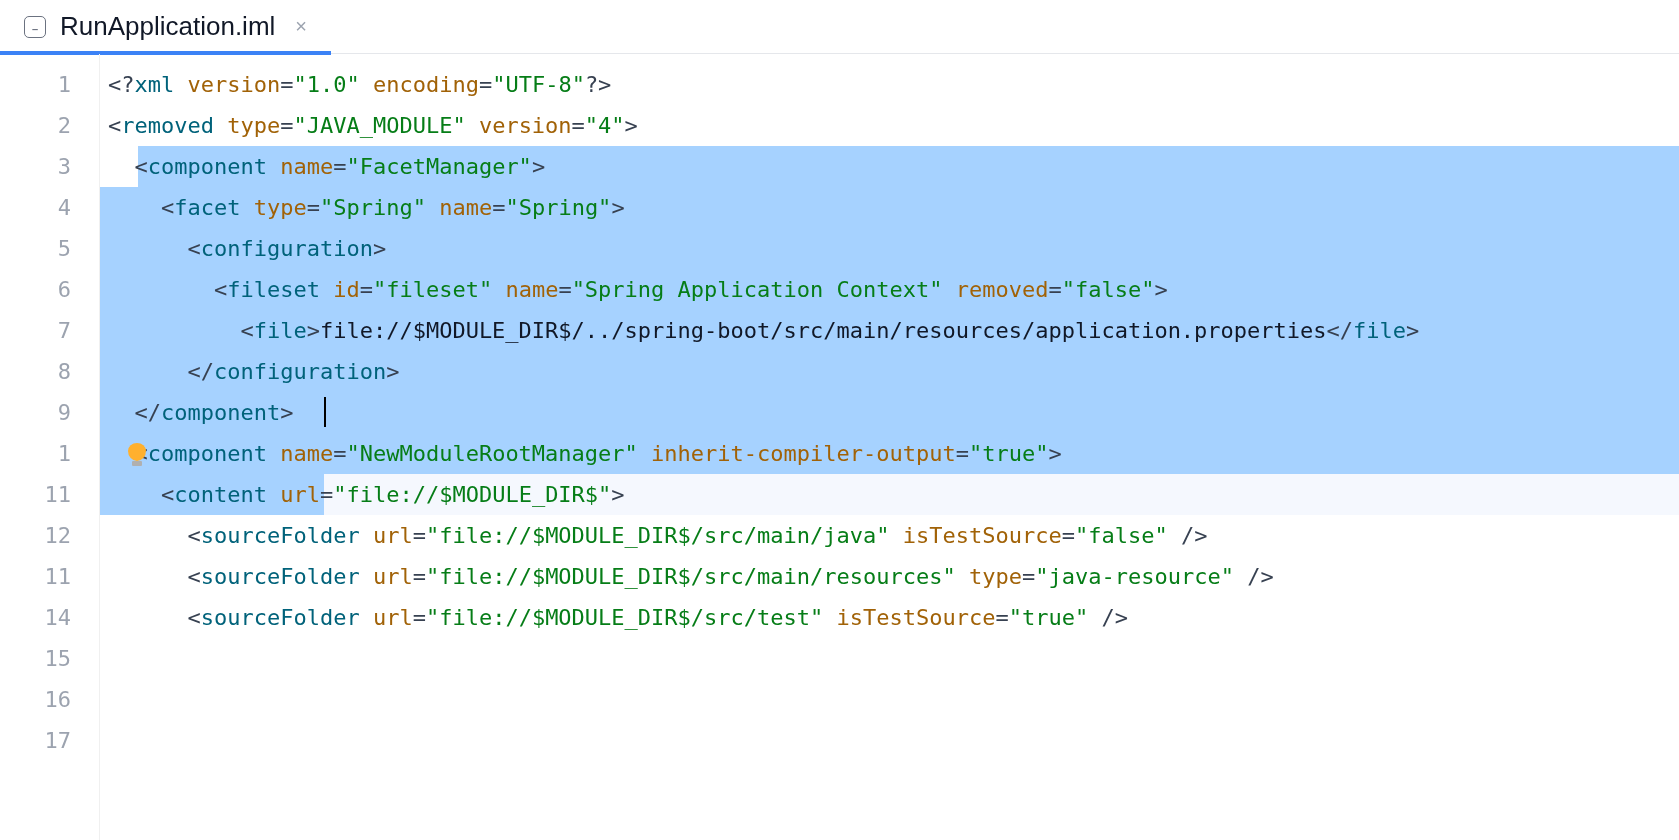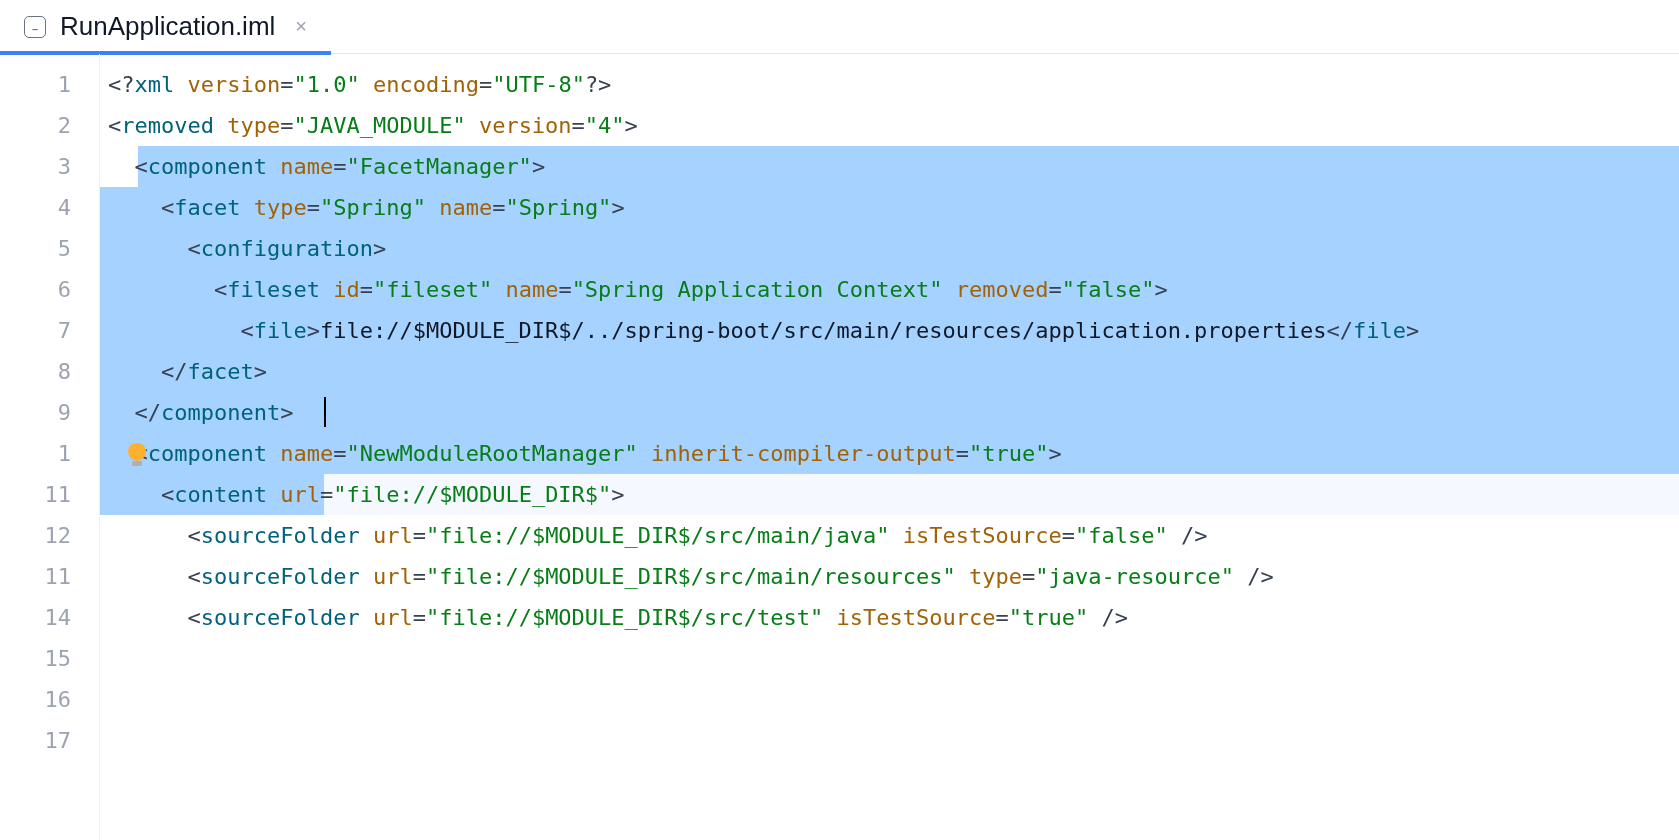--- a/index.html
+++ b/index.html
@@ -69,21 +69,21 @@
       <div class="sel" style="top: 338px; left: 0px; right: 0px;"></div>
       <div class="sel" style="top: 379px; left: 0px; right: 0px;"></div>
       <div class="sel" style="top: 420px; left: 0px; right: auto; width: 224px;"></div>
       <div class="line"><span class="content"><span class="t">&lt;?</span><span class="tag">xml </span><span class="attr">version</span><span class="t">=</span><span class="str">"1.0" </span><span class="attr">encoding</span><span class="t">=</span><span class="str">"UTF-8"</span><span class="t">?&gt;</span></span></div>
       <div class="line"><span class="content"><span class="t">&lt;</span><span class="tag">removed </span><span class="attr">type</span><span class="t">=</span><span class="str">"JAVA_MODULE" </span><span class="attr">version</span><span class="t">=</span><span class="str">"4"</span><span class="t">&gt;</span></span></div>
       <div class="line"><span class="content"><span>  </span><span class="t">&lt;</span><span class="tag">component </span><span class="attr">name</span><span class="t">=</span><span class="str">"FacetManager"</span><span class="t">&gt;</span></span></div>
       <div class="line"><span class="content"><span>    </span><span class="t">&lt;</span><span class="tag">facet </span><span class="attr">type</span><span class="t">=</span><span class="str">"Spring" </span><span class="attr">name</span><span class="t">=</span><span class="str">"Spring"</span><span class="t">&gt;</span></span></div>
       <div class="line"><span class="content"><span>      </span><span class="t">&lt;</span><span class="tag">configuration</span><span class="t">&gt;</span></span></div>
       <div class="line"><span class="content"><span>        </span><span class="t">&lt;</span><span class="tag">fileset </span><span class="attr">id</span><span class="t">=</span><span class="str">"fileset" </span><span class="attr">name</span><span class="t">=</span><span class="str">"Spring Application Context" </span><span class="attr">removed</span><span class="t">=</span><span class="str">"false"</span><span class="t">&gt;</span></span></div>
       <div class="line"><span class="content"><span>          </span><span class="t">&lt;</span><span class="tag">file</span><span class="t">&gt;</span><span class="txt">file://$MODULE_DIR$/../spring-boot/src/main/resources/application.properties</span><span class="t">&lt;/</span><span class="tag">file</span><span class="t">&gt;</span></span></div>
-      <div class="line"><span class="content"><span>    </span><span class="t">&lt;/</span><span class="tag">facet</span><span class="t">&gt;</span></span></div>
+      <div class="line"><span class="content"><span>      </span><span class="t">&lt;/</span><span class="tag">configuration</span><span class="t">&gt;</span></span></div>
       <div class="line"><span class="content"><span>  </span><span class="t">&lt;/</span><span class="tag">component</span><span class="t">&gt;</span></span><span class="cursor" style="left: 224px;"></span></div>
       <div class="line"><span class="content"><span>  </span><span class="t">&lt;</span><span class="tag">component </span><span class="attr">name</span><span class="t">=</span><span class="str">"NewModuleRootManager" </span><span class="attr">inherit-compiler-output</span><span class="t">=</span><span class="str">"true"</span><span class="t">&gt;</span></span></div>
       <div class="line"><span class="content"><span>    </span><span class="t">&lt;</span><span class="tag">content </span><span class="attr">url</span><span class="t">=</span><span class="str">"file://$MODULE_DIR$"</span><span class="t">&gt;</span></span></div>
       <div class="line"><span class="content"><span>      </span><span class="t">&lt;</span><span class="tag">sourceFolder </span><span class="attr">url</span><span class="t">=</span><span class="str">"file://$MODULE_DIR$/src/main/java" </span><span class="attr">isTestSource</span><span class="t">=</span><span class="str">"false" </span><span class="t">/&gt;</span></span></div>
       <div class="line"><span class="content"><span>      </span><span class="t">&lt;</span><span class="tag">sourceFolder </span><span class="attr">url</span><span class="t">=</span><span class="str">"file://$MODULE_DIR$/src/main/resources" </span><span class="attr">type</span><span class="t">=</span><span class="str">"java-resource" </span><span class="t">/&gt;</span></span></div>
       <div class="line"><span class="content"><span>      </span><span class="t">&lt;</span><span class="tag">sourceFolder </span><span class="attr">url</span><span class="t">=</span><span class="str">"file://$MODULE_DIR$/src/test" </span><span class="attr">isTestSource</span><span class="t">=</span><span class="str">"true" </span><span class="t">/&gt;</span></span></div>
       <div class="bulb" style="left: 28px; top: 389px;"></div>
     </div>
 </div>
 

